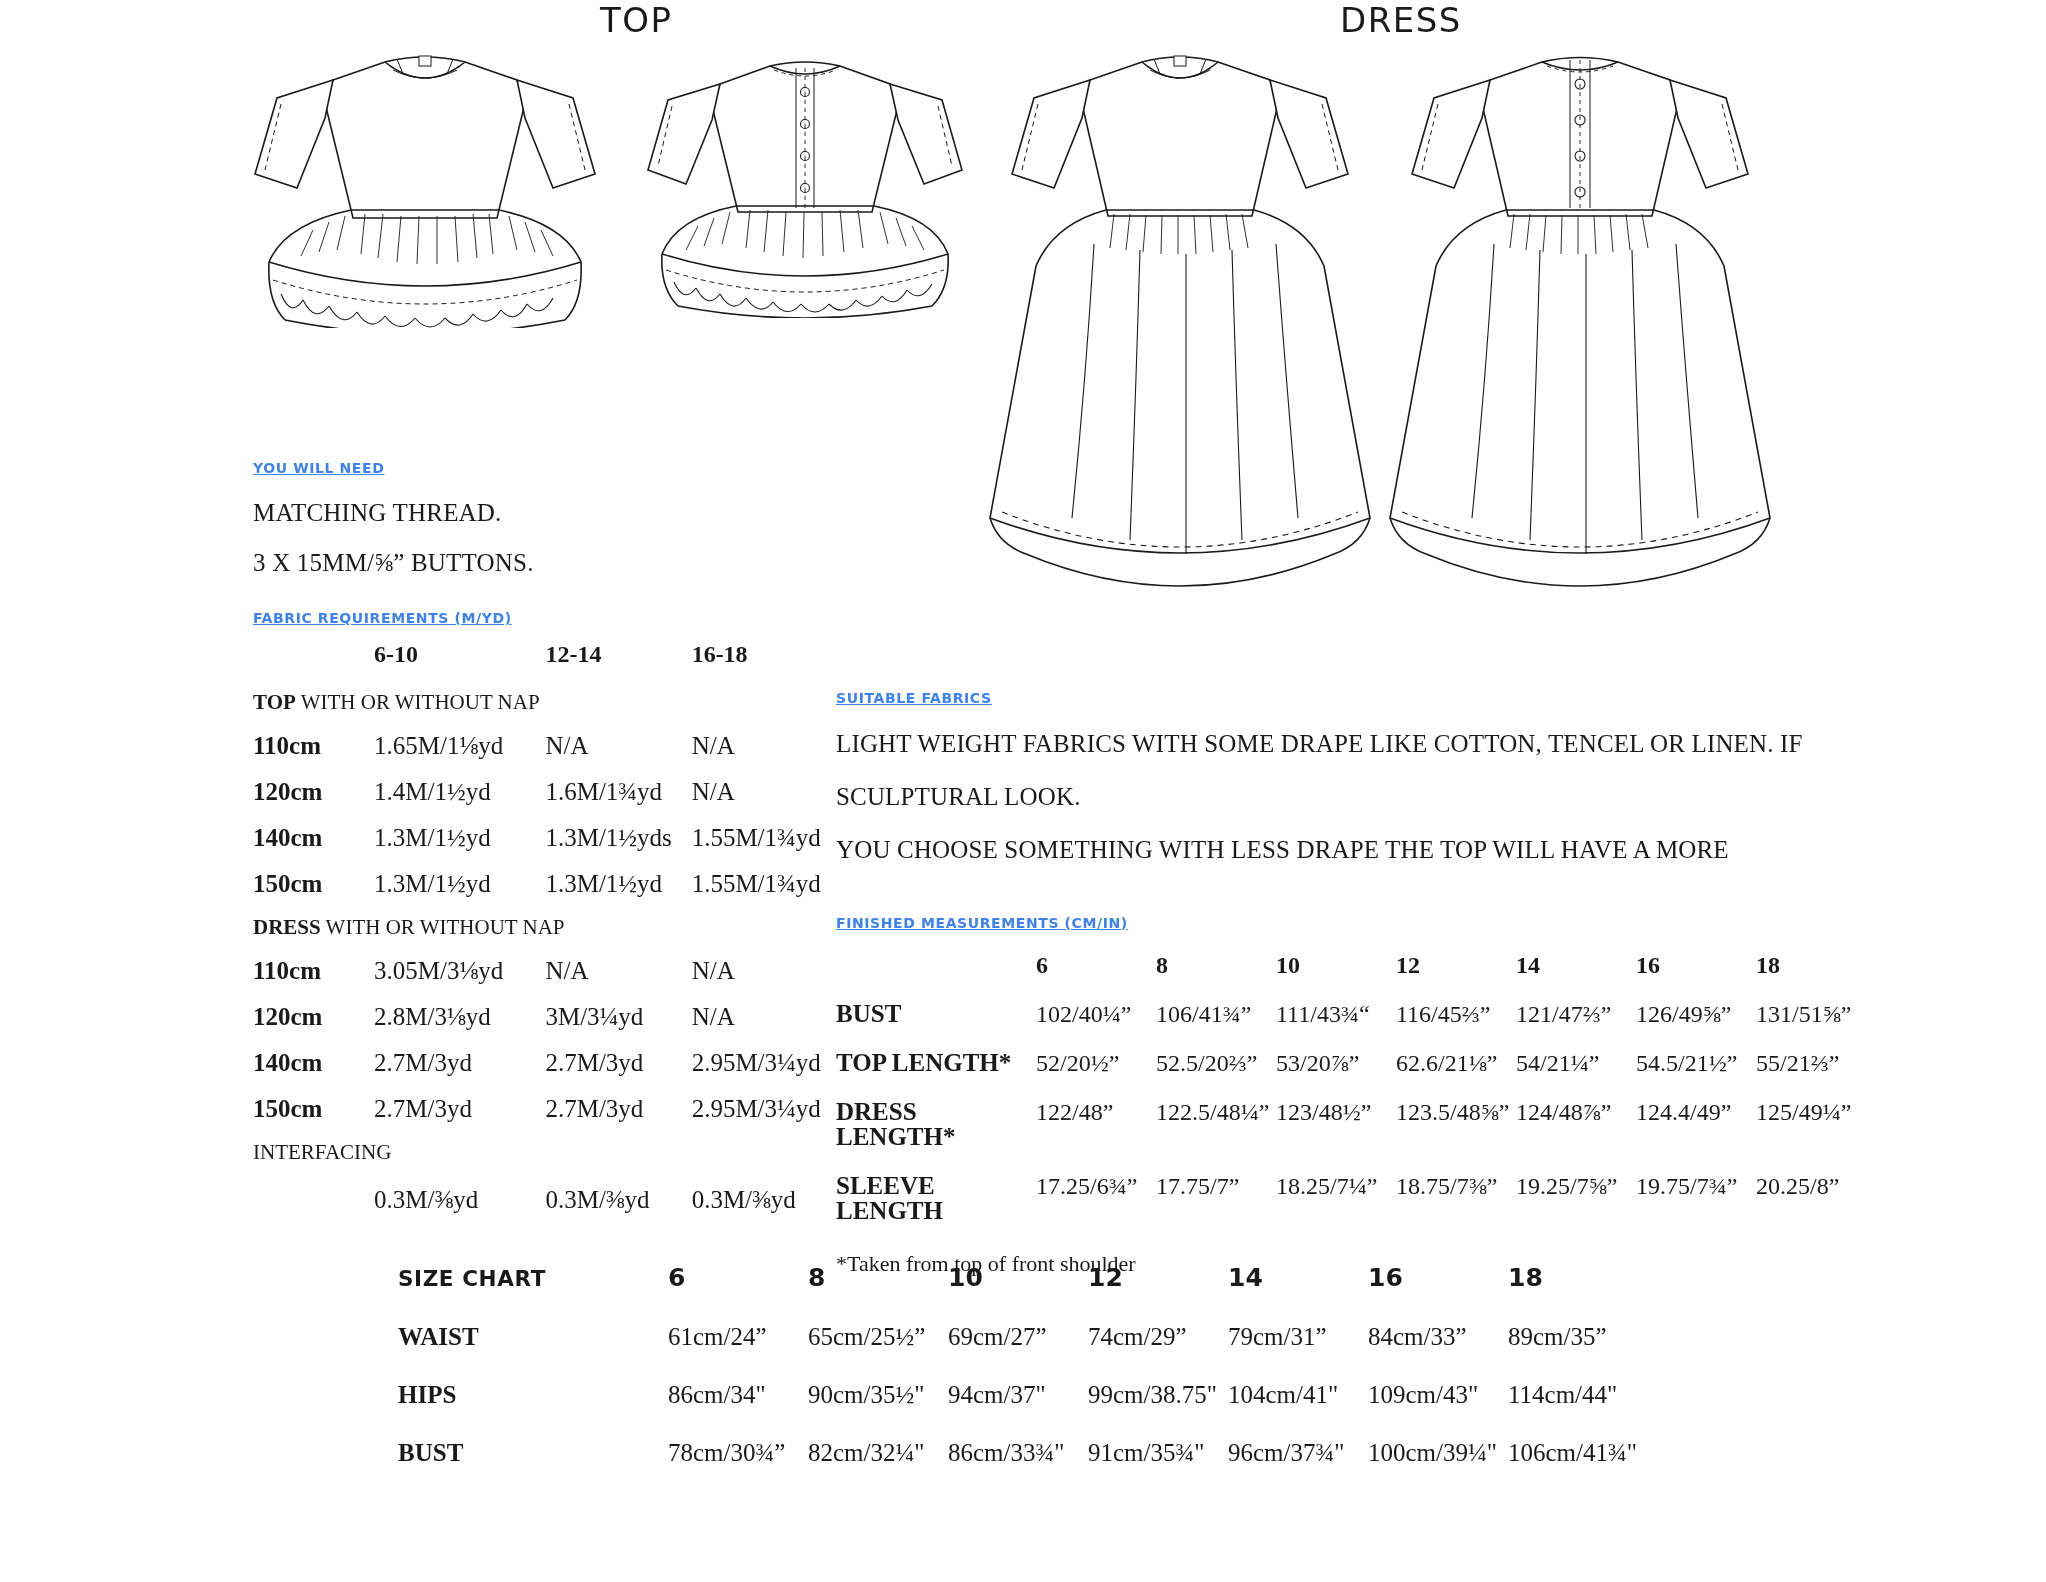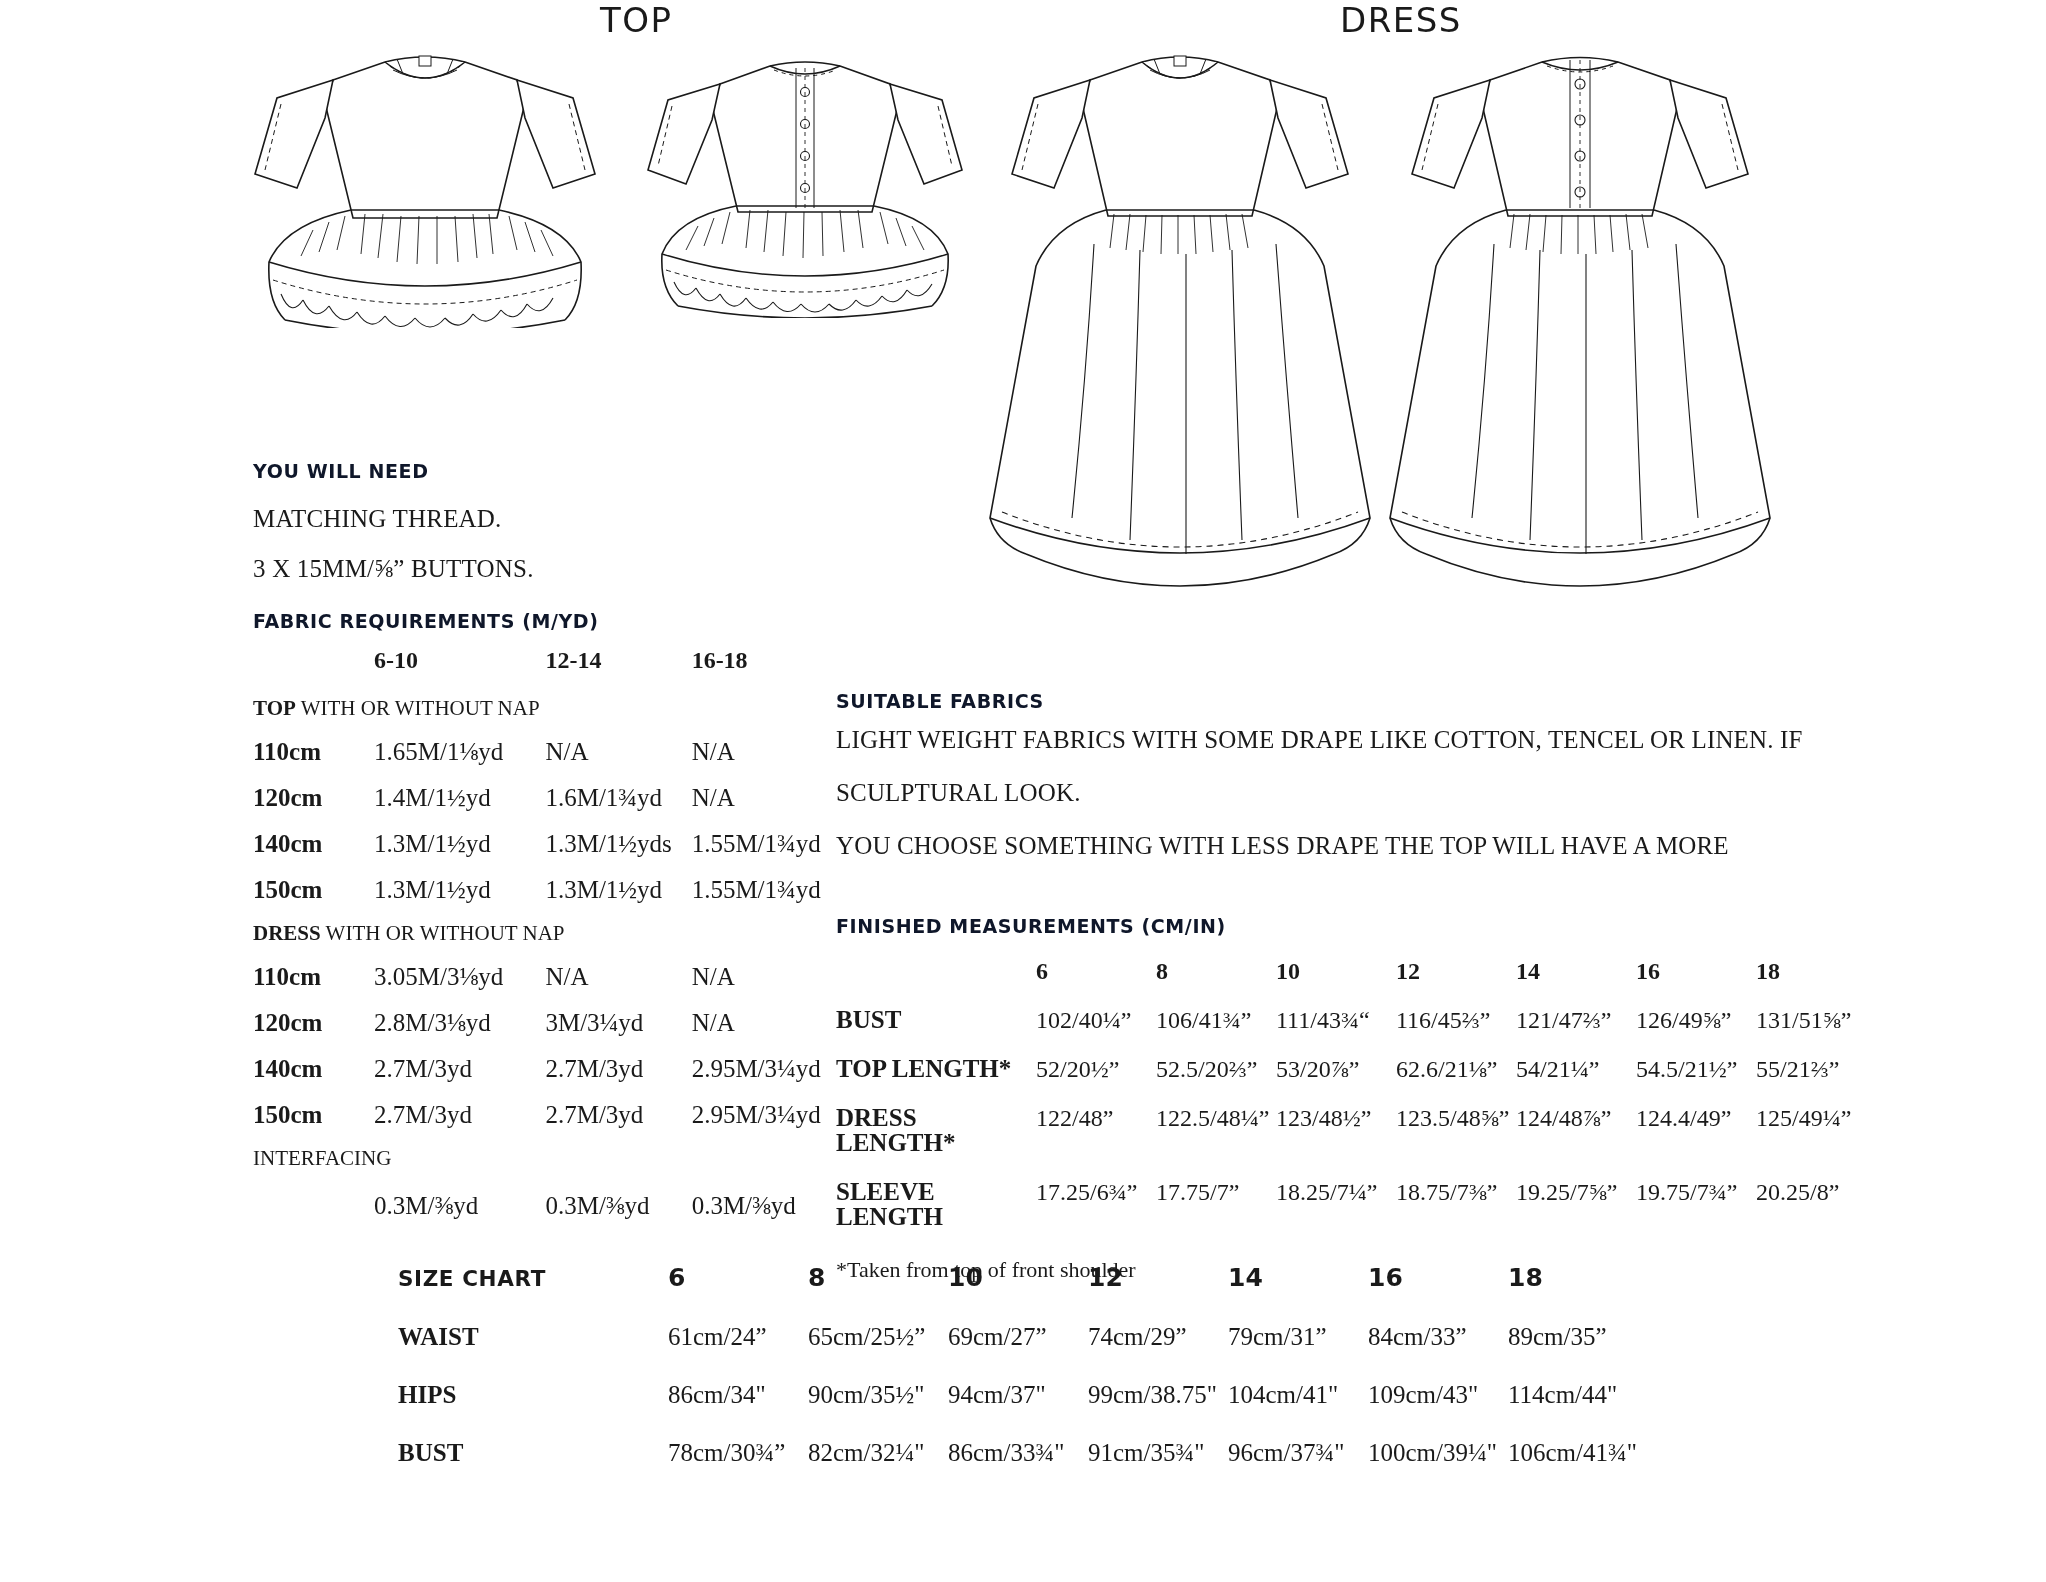--- a/index.html
+++ b/index.html
@@ -30,23 +30,24 @@
     font-weight: 400;
   }
   .illus-wrap {
     position: absolute;
   }
   .illus-wrap svg { display: block; }
 
   .sec-head {
     font-family: "DejaVu Sans", sans-serif;
     font-weight: 700;
-    font-size: 19px;
+    font-size: 14px;
     letter-spacing: 0.6px;
-    color: #0f172a;
+    color: #3b82f6;
+    text-decoration: underline;
   }
   .serif {
     font-family: "Liberation Serif", serif;
     font-size: 21px;
     color: #1a1a1a;
   }
   .serif-b { font-weight: bold; }
 
   
   #you-will-need {
@@ -96,21 +97,21 @@
   #fabric-req .rowlabel { font-weight: bold; }
   #fabric-req .grouptitle b { font-weight: bold; }
 
   
   #suitable {
     position: absolute;
     left: 836px;
     top: 690px;
     width: 1140px;
   }
-  #suitable .sec-head { margin-bottom: 14px; }
+  #suitable .sec-head { margin-bottom: 24px; }
   #suitable .body-line {
     font-size: 25px;
     letter-spacing: 0.15px;
     margin-bottom: 25px;
   }
 
   #finished {
     position: absolute;
     left: 836px;
     top: 915px;

